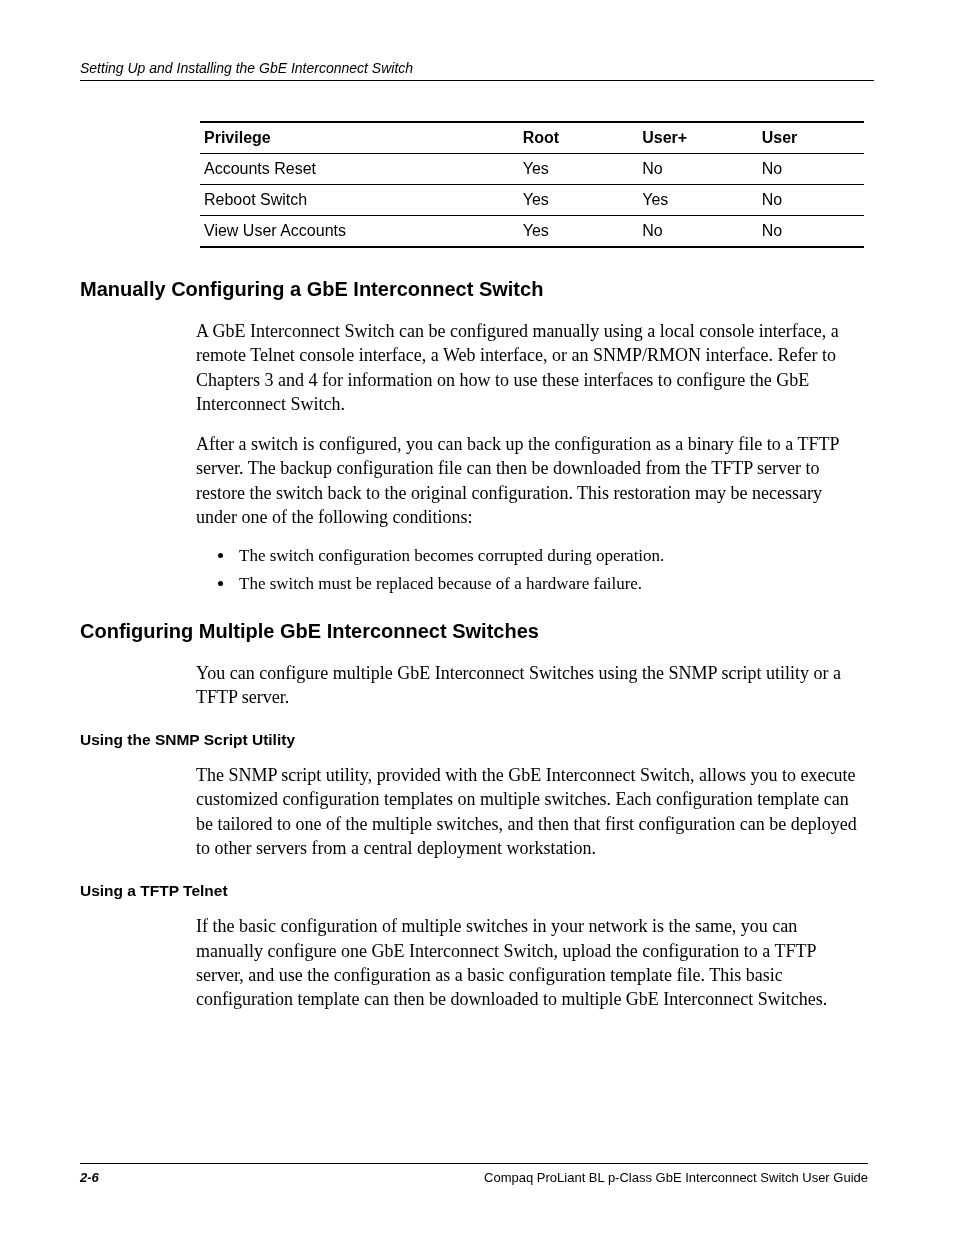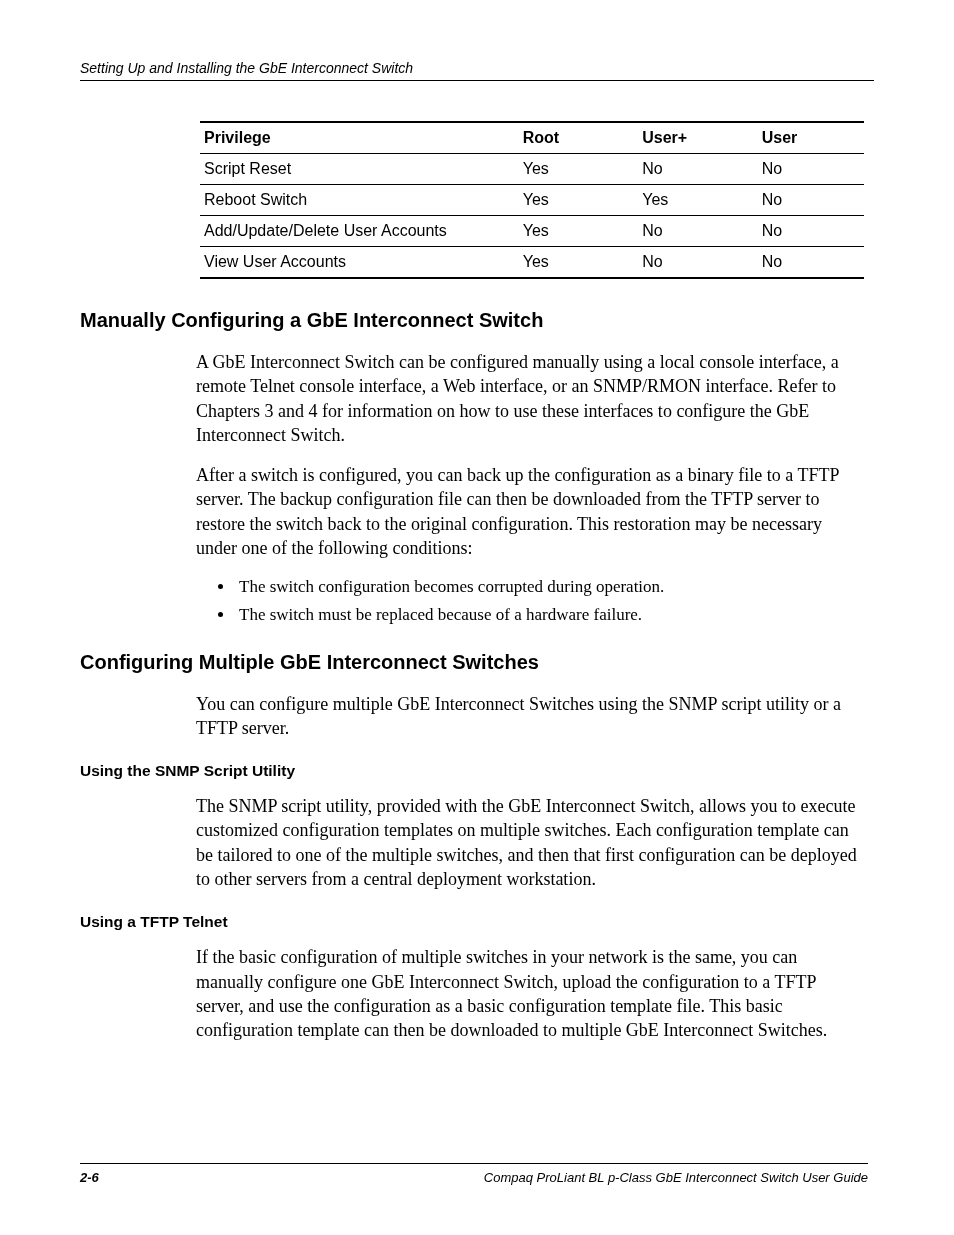--- a/index.html
+++ b/index.html
@@ -114,21 +114,20 @@
       display: flex;
       justify-content: space-between;
       font-family: Arial, Helvetica, sans-serif;
       font-size: 13px;
     }
     .page-footer .page-num {
       font-style: italic;
       font-weight: bold;
     }
     .page-footer .doc-title {
-      font-style: italic;
     }
   </style>
 </head>
 <body>
 
 <div class="page-header">
   <span>Setting Up and Installing the GbE Interconnect Switch</span>
 </div>
 
 <div class="table-container">
@@ -136,35 +135,29 @@
     <thead>
       <tr>
         <th class="col-priv">Privilege</th>
         <th class="col-root">Root</th>
         <th class="col-userplus">User+</th>
         <th class="col-user">User</th>
       </tr>
     </thead>
     <tbody>
       <tr>
-        <td>Script Reset</td>
+        <td>Accounts Reset</td>
         <td>Yes</td>
         <td>No</td>
         <td>No</td>
       </tr>
       <tr>
         <td>Reboot Switch</td>
         <td>Yes</td>
         <td>Yes</td>
-        <td>No</td>
-      </tr>
-      <tr>
-        <td>Add/Update/Delete User Accounts</td>
-        <td>Yes</td>
-        <td>No</td>
         <td>No</td>
       </tr>
       <tr>
         <td>View User Accounts</td>
         <td>Yes</td>
         <td>No</td>
         <td>No</td>
       </tr>
     </tbody>
   </table>

